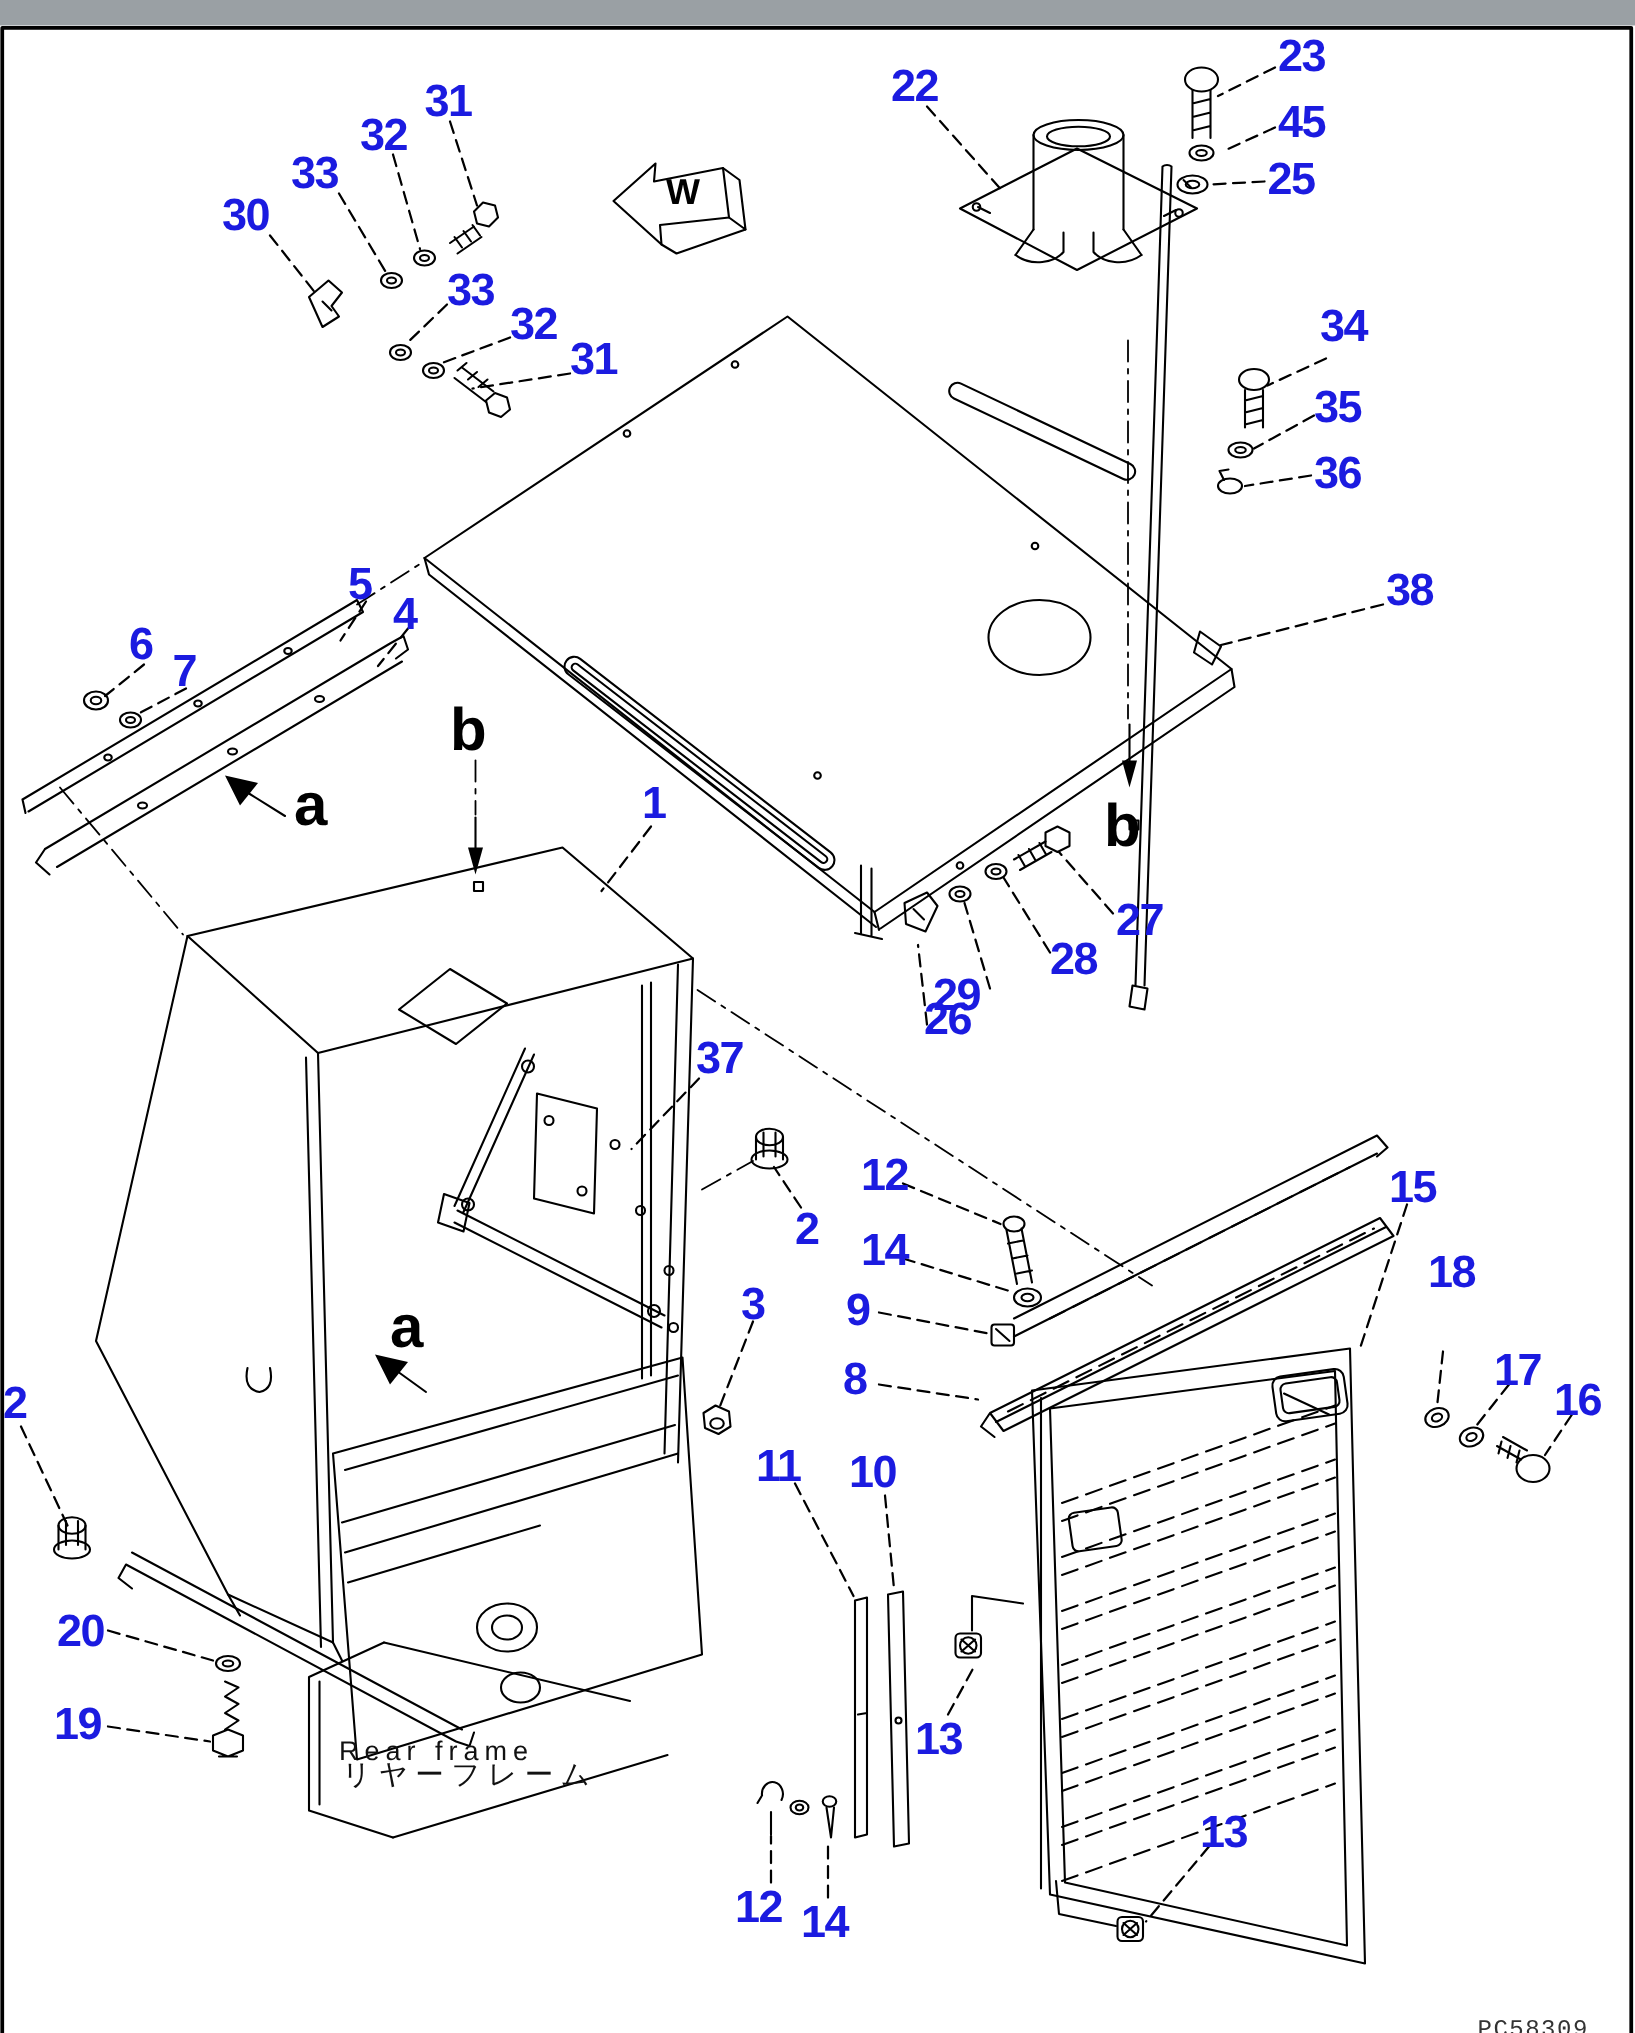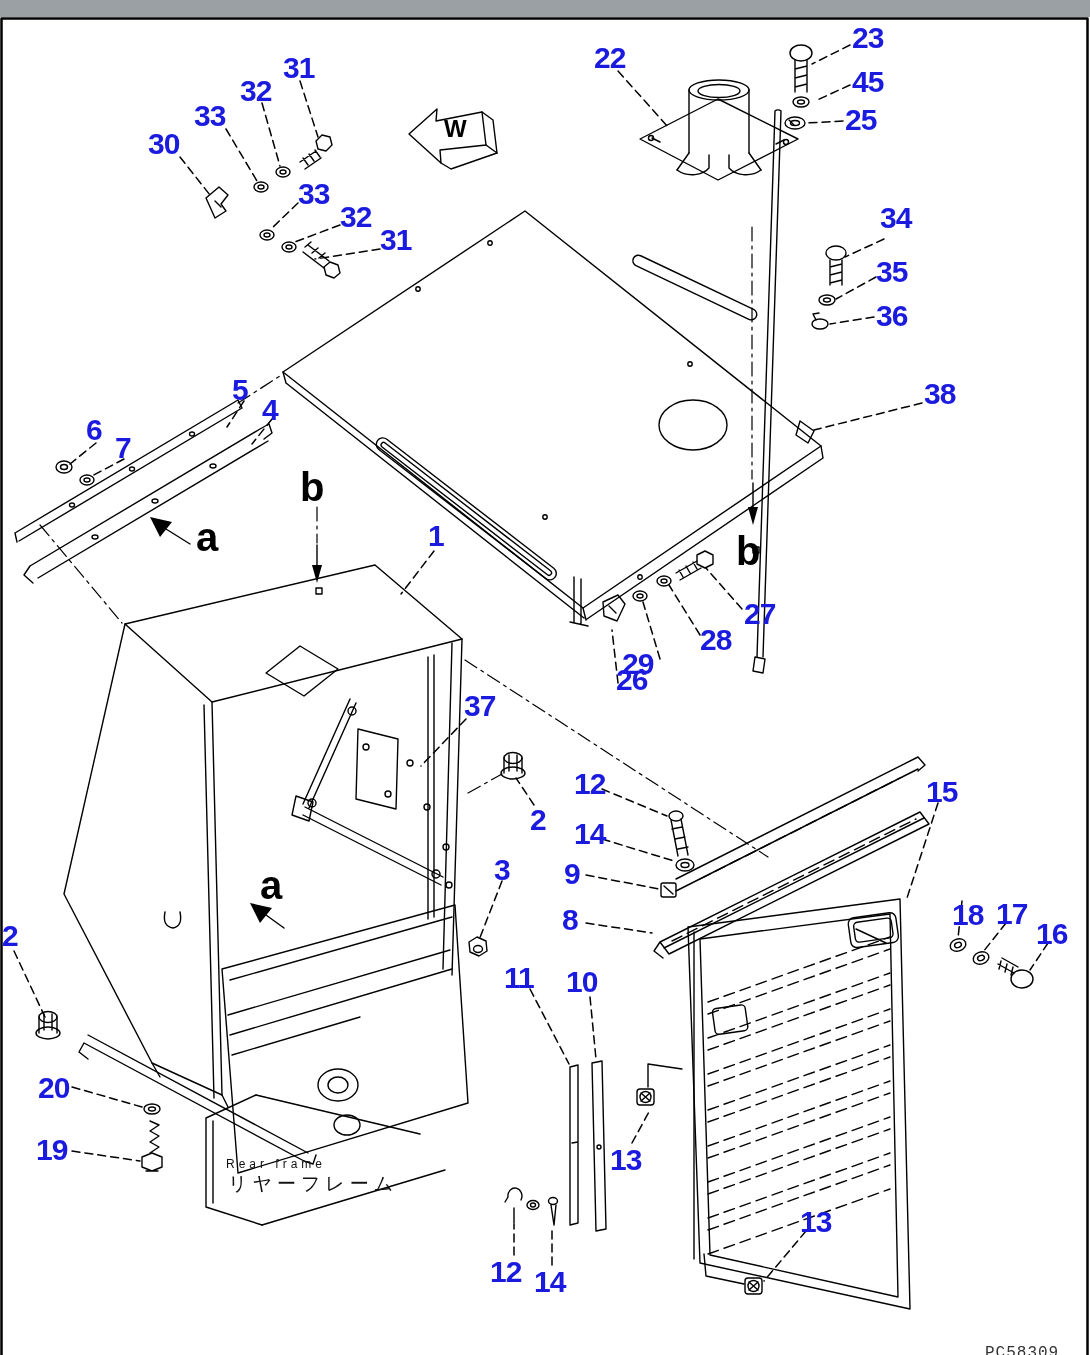--- a/index.html
+++ b/index.html
@@ -13,21 +13,21 @@
   .frame{stroke-width:2.5;}
   .lead{stroke-dasharray:8 5;stroke-width:1.5;}
   .dd{stroke-dasharray:14 5 3 5;stroke-width:1.2;}
   .lv{stroke-dasharray:11 6;}
   .callout{position:absolute;color:#1b1be0;font-weight:bold;font-size:30px;line-height:1;
         letter-spacing:-1px;white-space:nowrap;}
   .viewletter{position:absolute;color:#000;font-weight:bold;font-size:40px;line-height:1;}
   .wletter{position:absolute;color:#000;font-size:24px;line-height:1;font-weight:bold;}
   .jptext{position:absolute;font-size:19px;letter-spacing:5px;color:#111;
         font-family:"DejaVu Sans",sans-serif;line-height:1;}
-  .entext{position:absolute;font-size:12px;letter-spacing:4px;color:#111;line-height:1;}
+  .entext{position:absolute;font-size:18px;letter-spacing:4px;color:#111;line-height:1;}
   .codetext{position:absolute;font-size:16px;letter-spacing:1px;color:#333;
         font-family:Liberation Mono, monospace;line-height:1;}
 </style>
 </head>
 <body>
 
 <div class="page">
 
 <svg class="art" viewBox="0 0 1090 1355">
 
@@ -414,21 +414,21 @@
 <div class="callout" style="left:622px;top:632px">29</div>
 <div class="callout" style="left:616px;top:648px">26</div>
 <div class="callout" style="left:464px;top:674px">37</div>
 <div class="callout" style="left:530px;top:788px">2</div>
 <div class="callout" style="left:574px;top:752px">12</div>
 <div class="callout" style="left:574px;top:802px">14</div>
 <div class="callout" style="left:564px;top:842px">9</div>
 <div class="callout" style="left:562px;top:888px">8</div>
 <div class="callout" style="left:494px;top:838px">3</div>
 <div class="callout" style="left:926px;top:760px">15</div>
-<div class="callout" style="left:952px;top:883px">18</div>
+<div class="callout" style="left:952px;top:817px">18</div>
 <div class="callout" style="left:996px;top:882px">17</div>
 <div class="callout" style="left:1036px;top:902px">16</div>
 <div class="callout" style="left:2px;top:904px">2</div>
 <div class="callout" style="left:504px;top:946px">11</div>
 <div class="callout" style="left:566px;top:950px">10</div>
 <div class="callout" style="left:38px;top:1056px">20</div>
 <div class="callout" style="left:36px;top:1118px">19</div>
 <div class="callout" style="left:610px;top:1128px">13</div>
 <div class="callout" style="left:490px;top:1240px">12</div>
 <div class="callout" style="left:534px;top:1250px">14</div>

